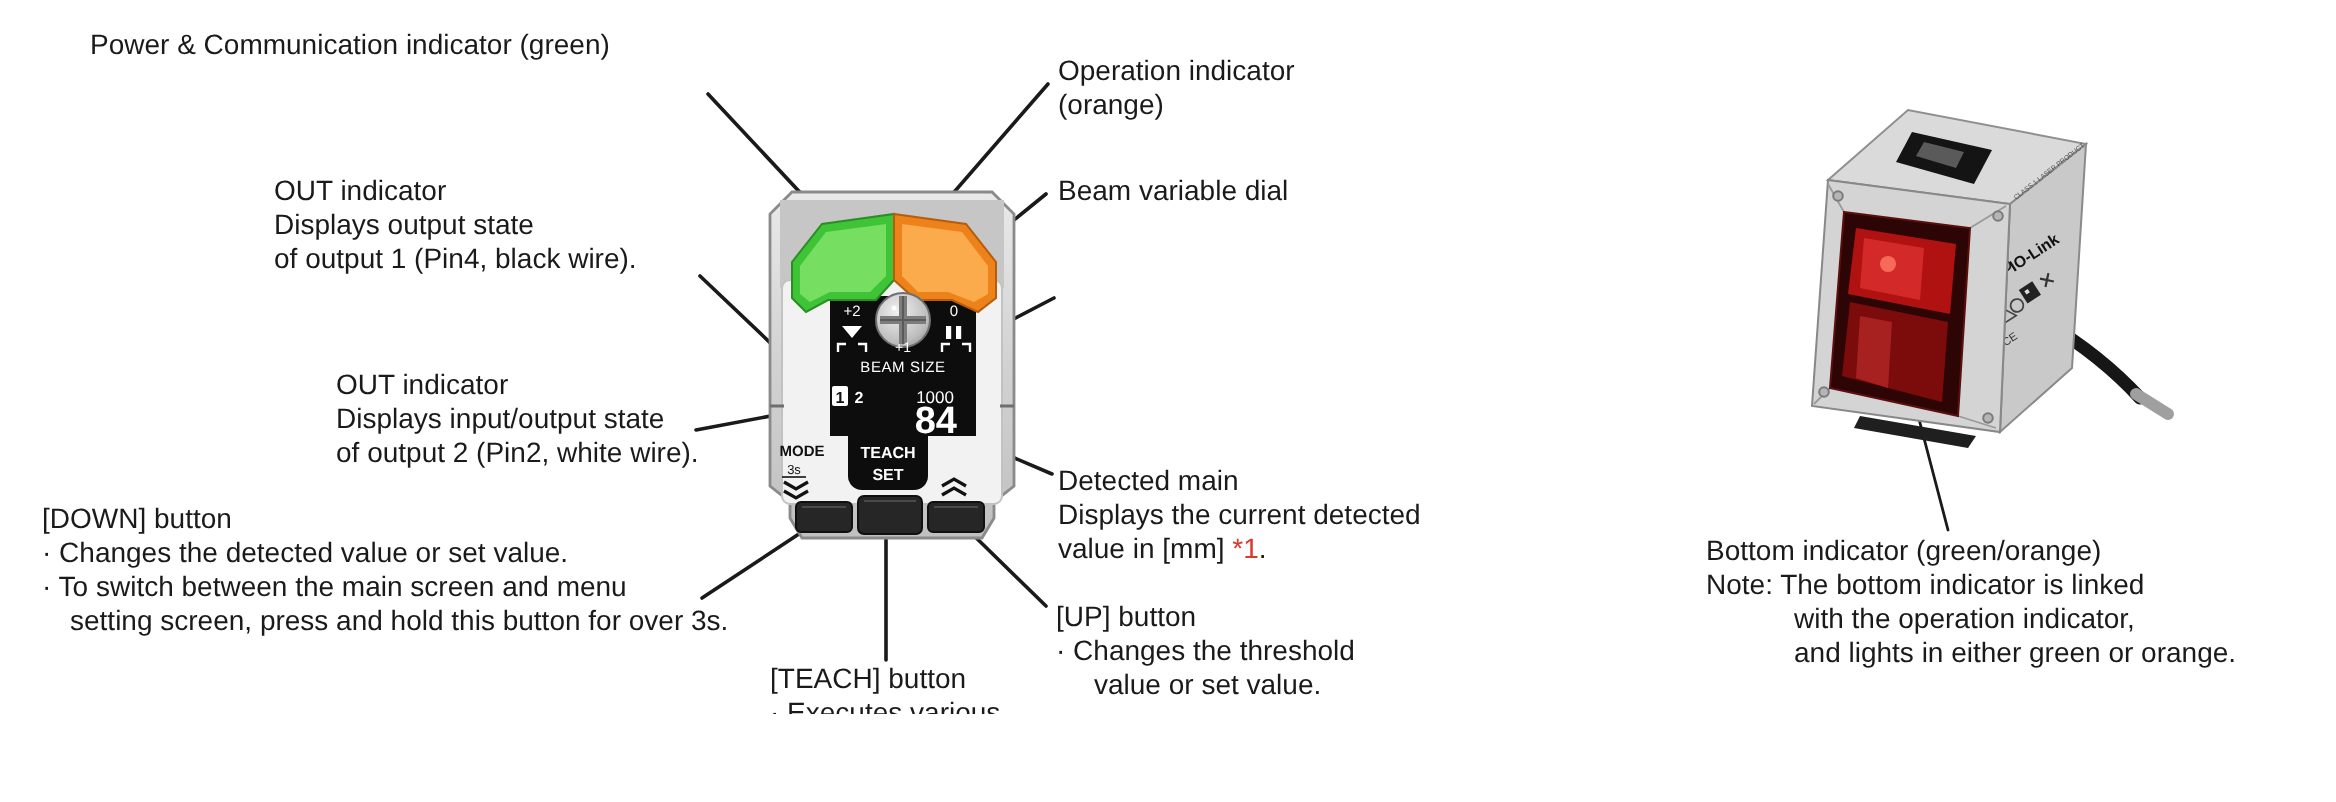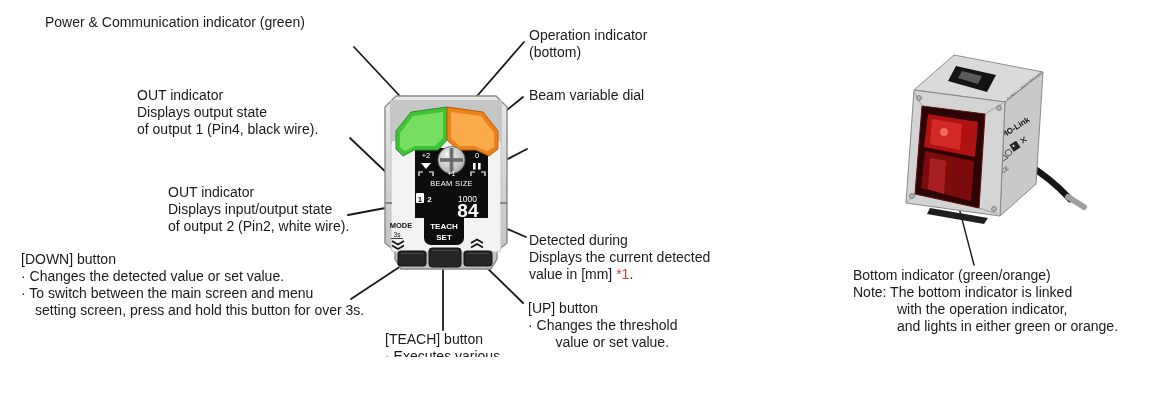--- a/index.html
+++ b/index.html
@@ -2,21 +2,21 @@
 <html><head>
 <meta charset="utf-8">
 <style>
   html,body{margin:0;padding:0;background:#fff;}
   .canvas{position:relative;width:1168px;height:357px;background:#fff;overflow:hidden;
           font-family:"Liberation Sans",sans-serif;color:#1a1a1a;}
   .lbl{position:absolute;font-size:14px;line-height:17px;white-space:nowrap;}
   .lbl .line{display:block;}
   .ind14{padding-left:14px;}
   .ind15{padding-left:15px;font-style:italic;}
-  .ind19{padding-left:19px;text-align:center;}
+  .ind19{padding-left:19px;}
   .ind44{padding-left:44px;}
   .ref{color:#d93a2b;}
   .refnote{position:absolute;left:22px;top:364px;font-size:15px;white-space:nowrap;}
   .refnote .mark{font-weight:bold;}
   svg{position:absolute;}
   .leaders{left:0;top:0;pointer-events:none;}
   .pt{fill:#fff;font-family:"Liberation Sans",sans-serif;}
   .bt{fill:#111;font-family:"Liberation Sans",sans-serif;}
 </style>
 </head>
@@ -54,30 +54,30 @@
   </div>
 
   <div class="lbl" style="left:528px;top:300px">
     <span class="line">[UP] button</span>
     <span class="line">· Changes the threshold</span>
     <span class="line ind19">value or set value.</span>
   </div>
 
   <div class="lbl" style="left:529px;top:27px">
     <span class="line">Operation indicator</span>
-    <span class="line">(bottom)</span>
+    <span class="line">(orange)</span>
   </div>
 
   <div class="lbl" style="left:529px;top:87px">
     <span class="line">Beam variable dial</span>
   </div>
 
 
   <div class="lbl" style="left:529px;top:232px">
-    <span class="line">Detected during</span>
+    <span class="line">Detected main</span>
     <span class="line">Displays the current detected</span>
     <span class="line"><span>value in [mm] </span><span class="ref">*1</span><span>.</span></span>
   </div>
 
   <div class="lbl" style="left:853px;top:267px">
     <span class="line">Bottom indicator (green/orange)</span>
     <span class="line">Note: The bottom indicator is linked</span>
     <span class="line ind44">with the operation indicator,</span>
     <span class="line ind44">and lights in either green or orange.</span>
   </div>

